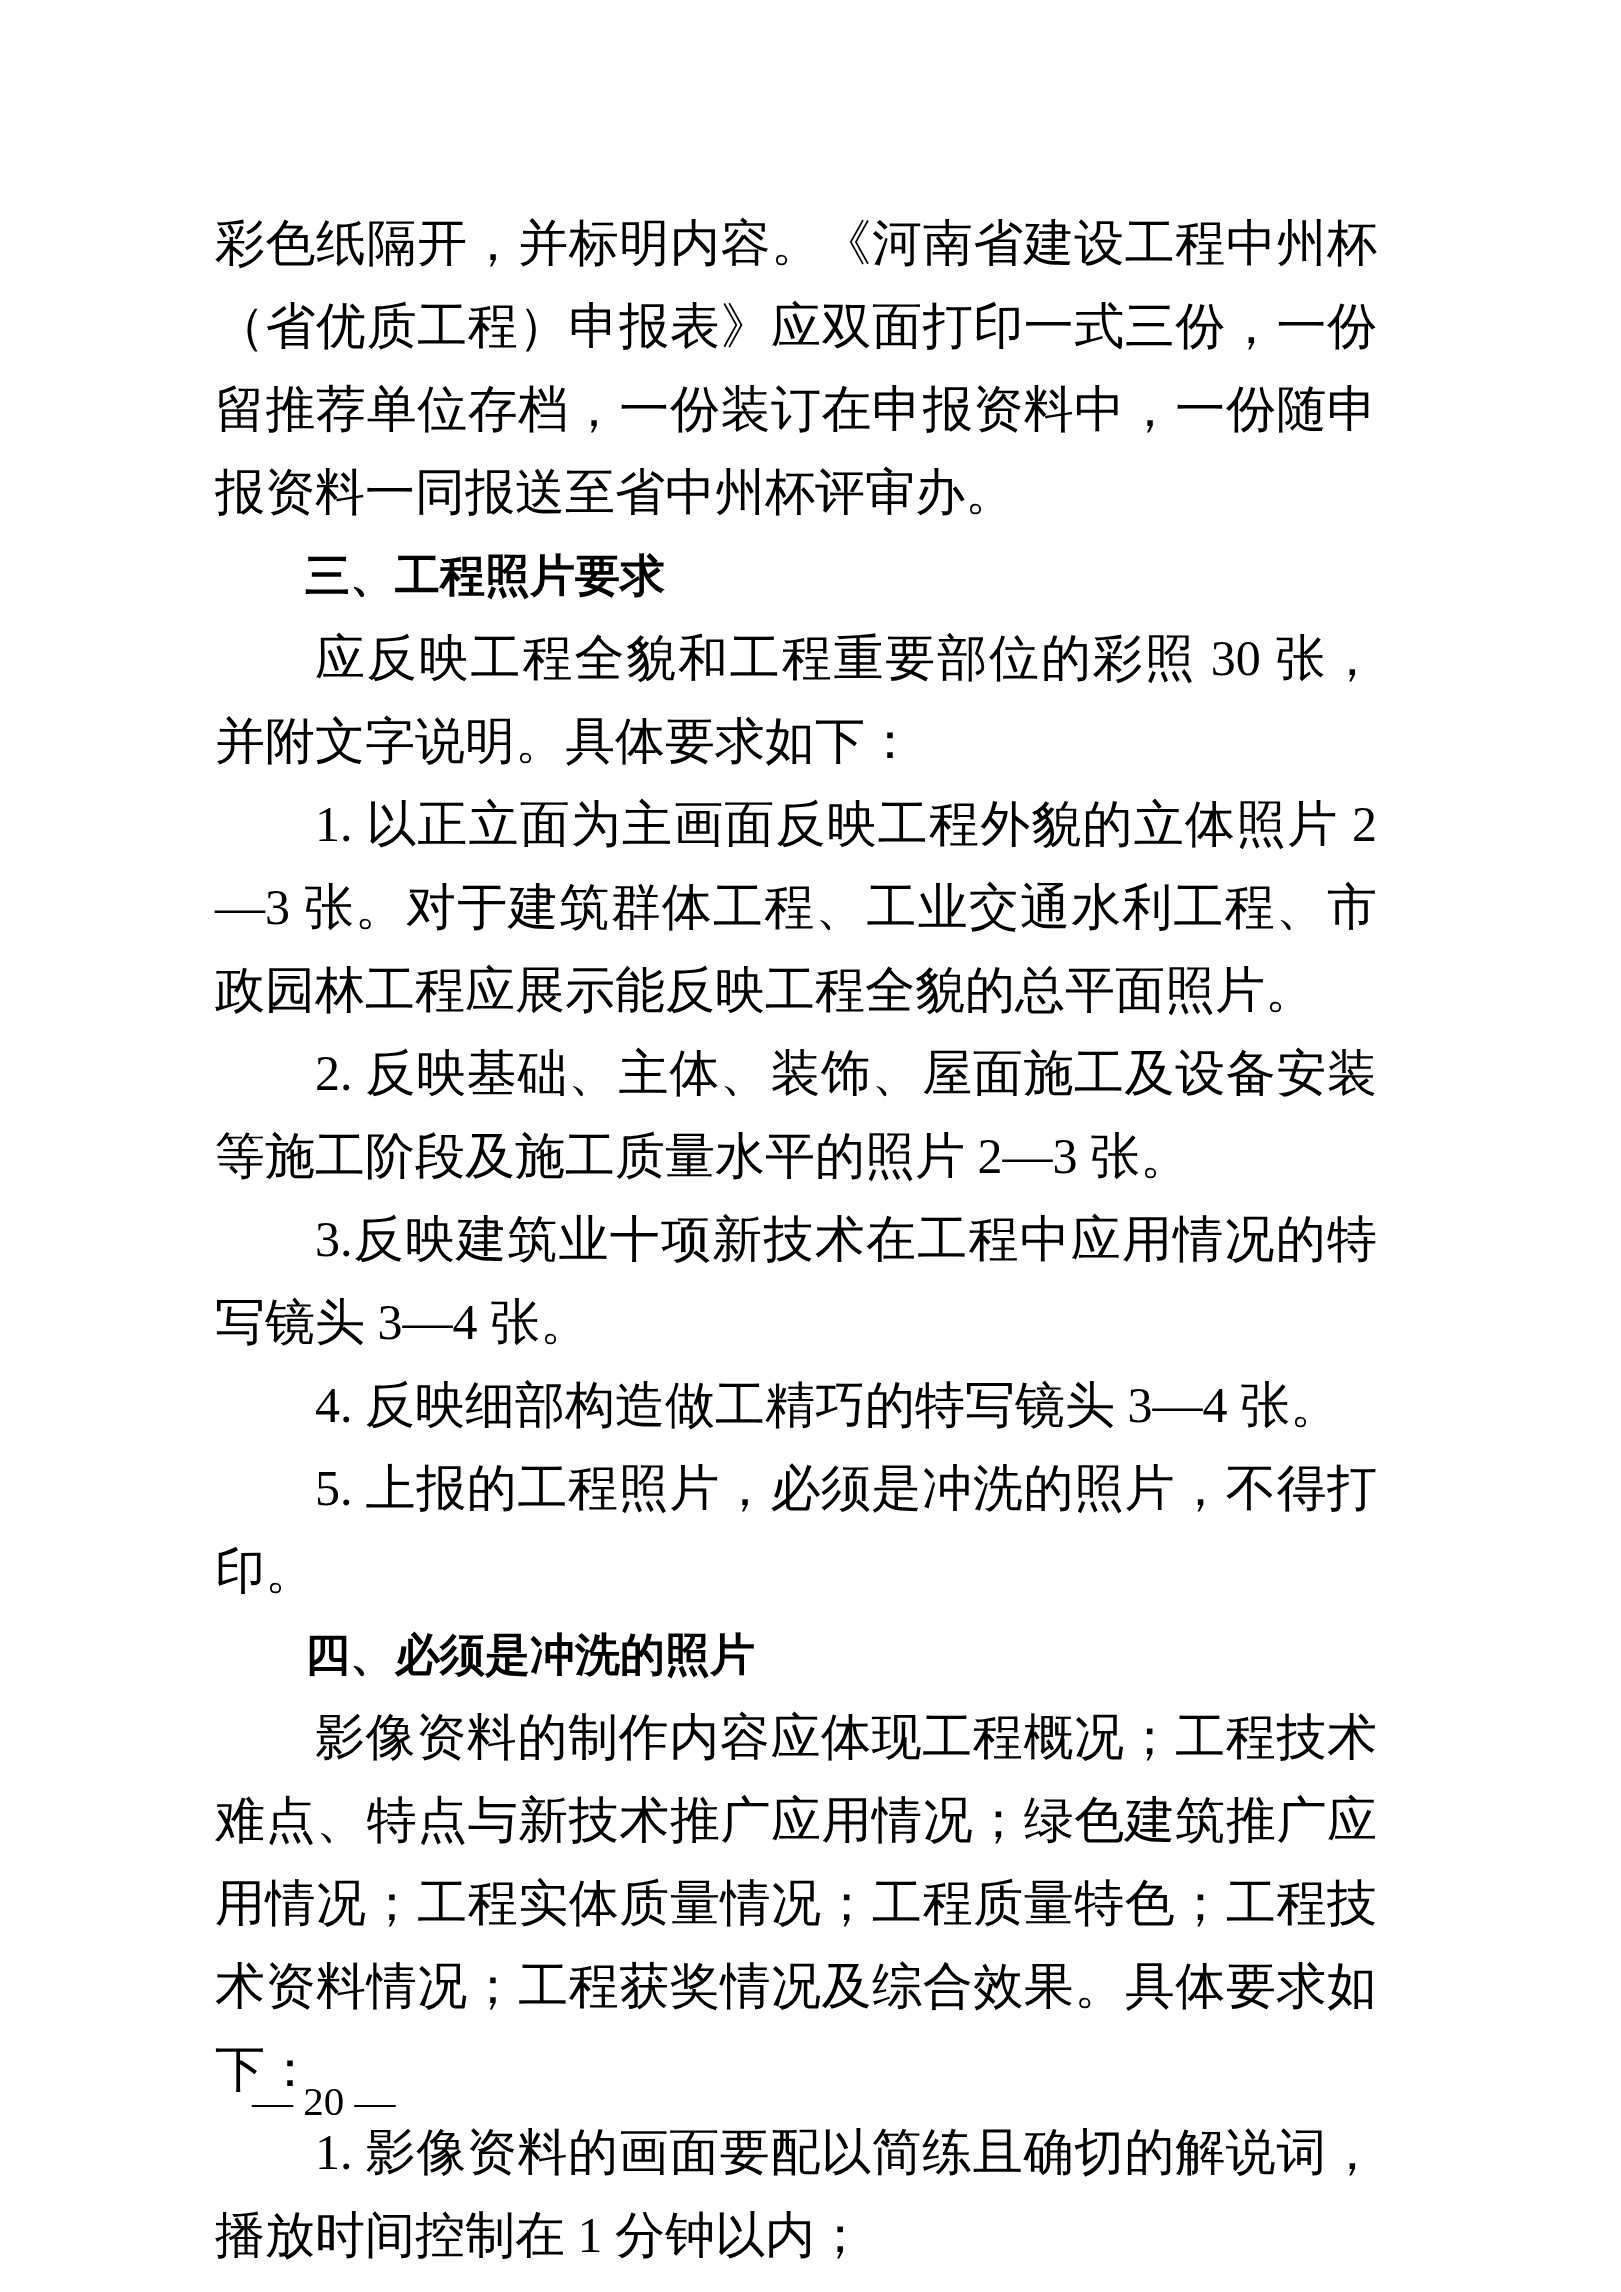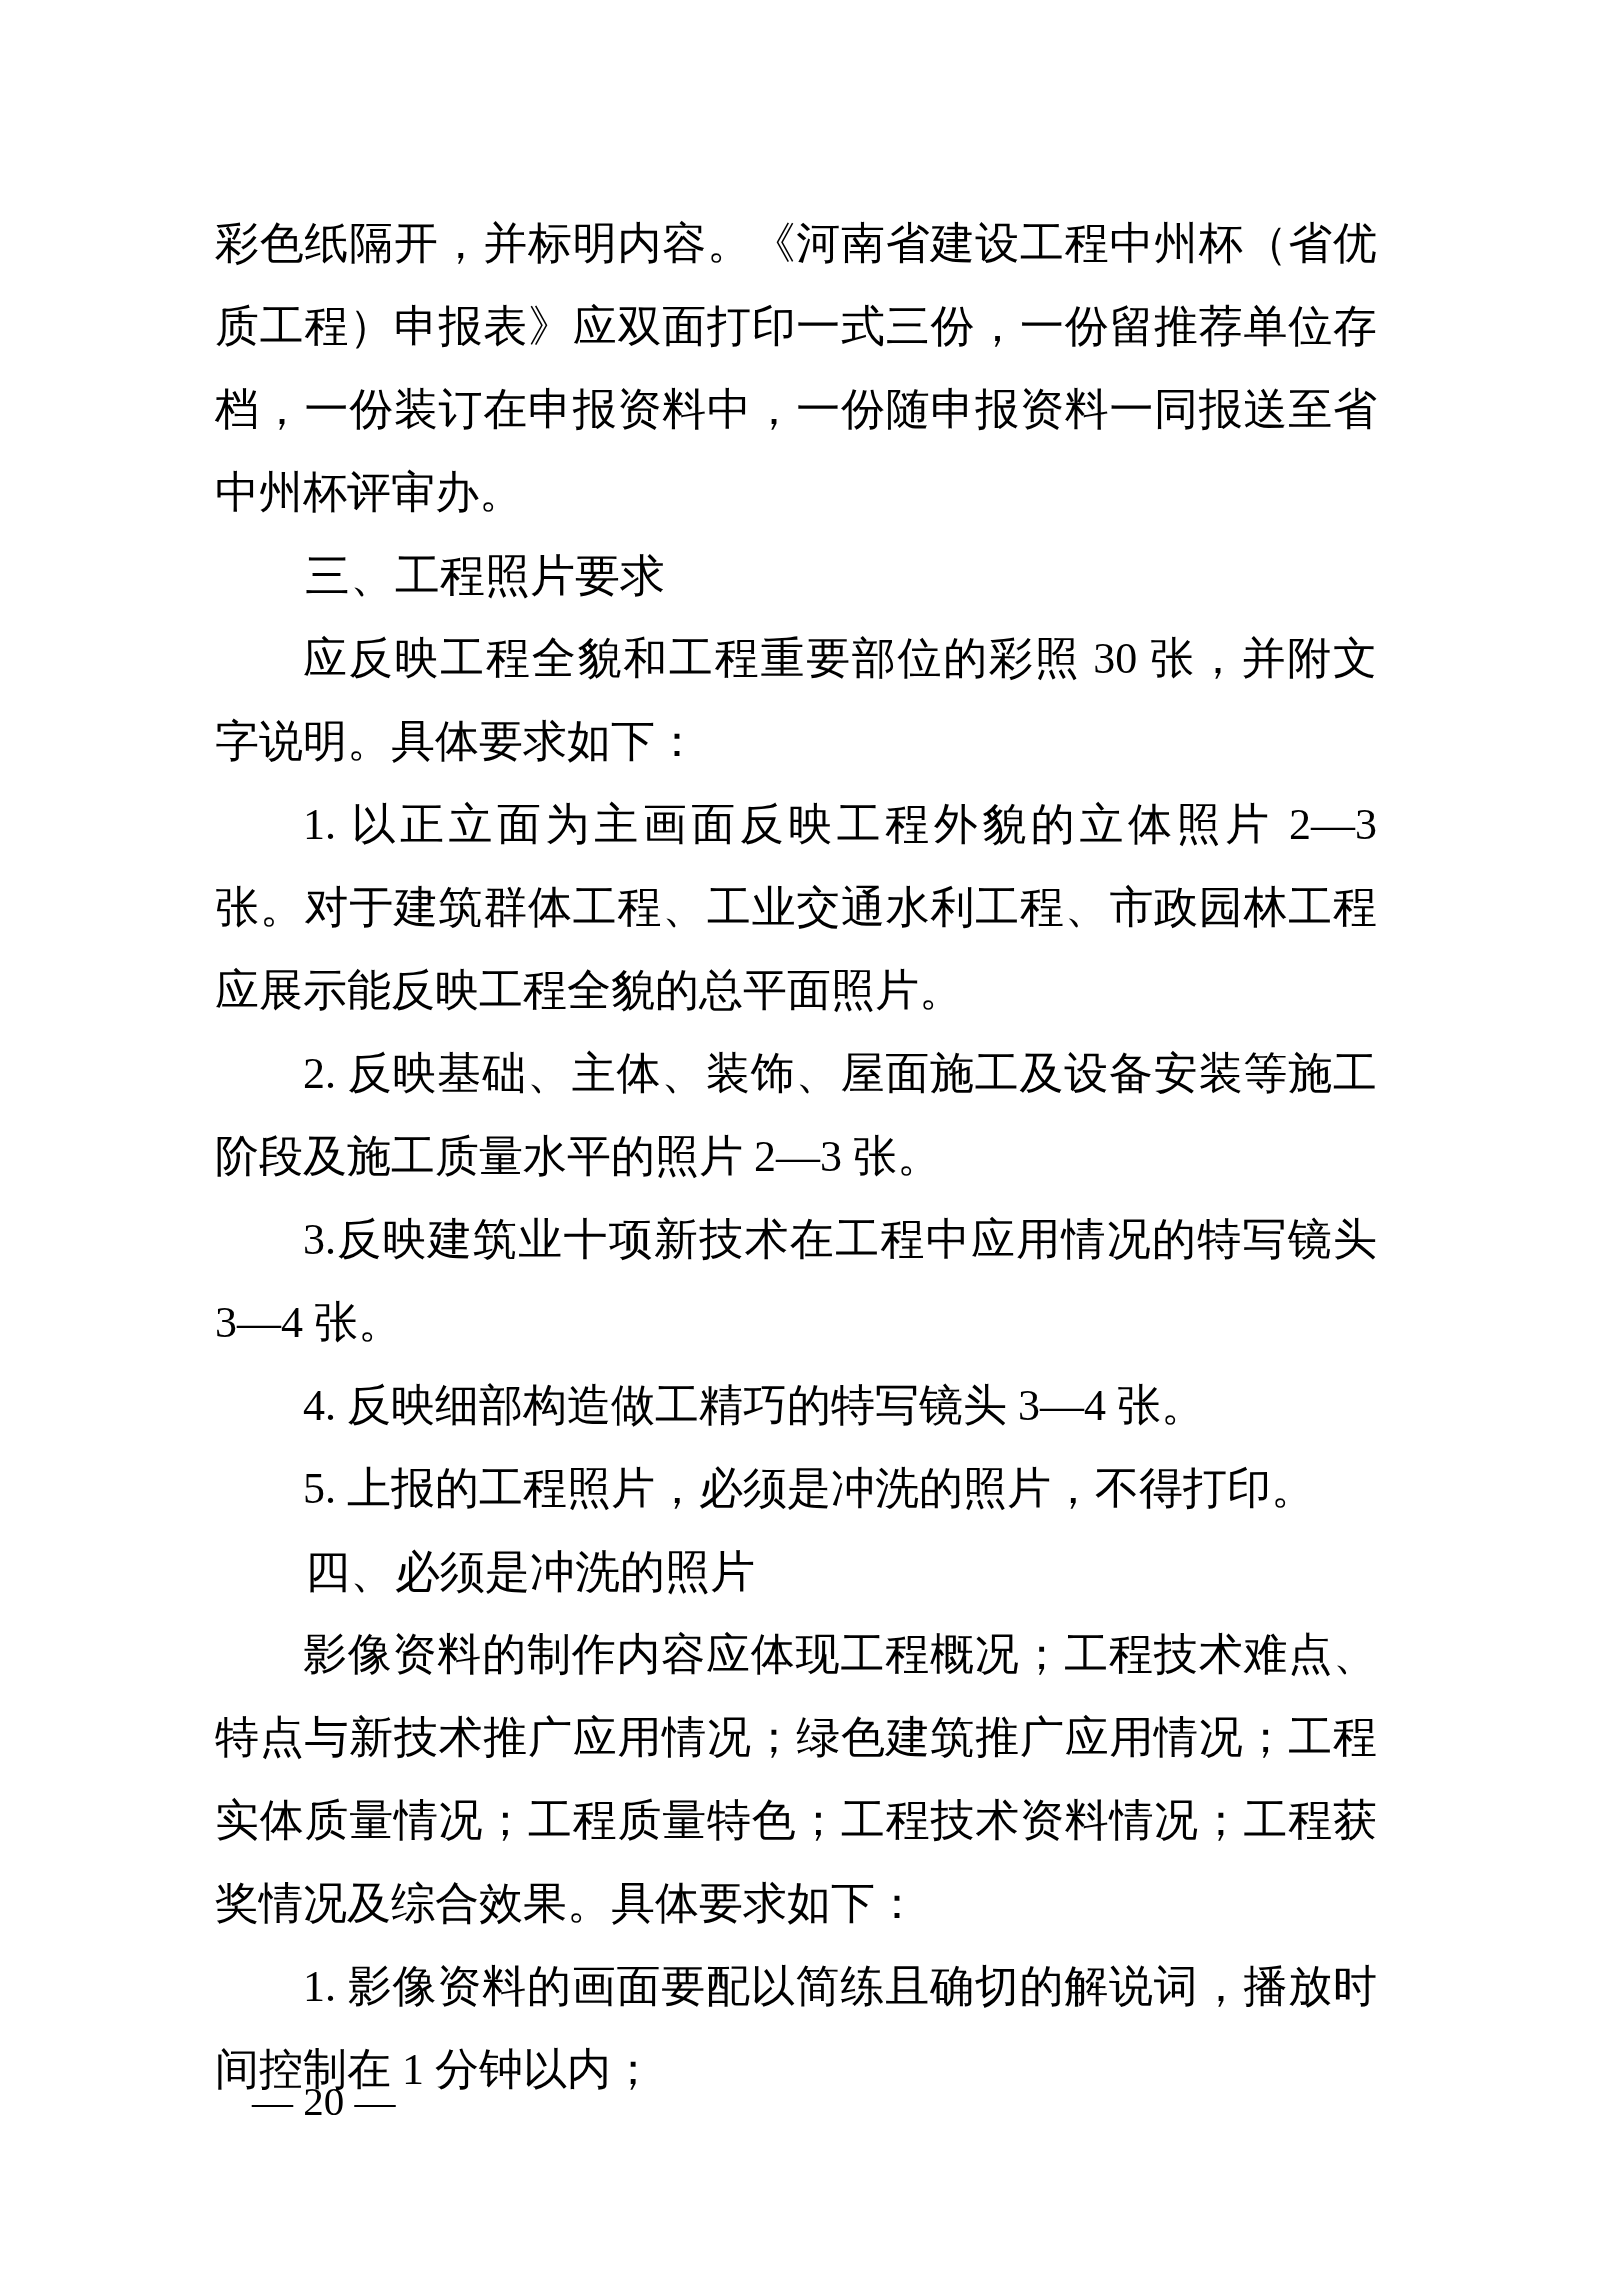--- a/index.html
+++ b/index.html
@@ -17,33 +17,33 @@
       overflow: hidden;
     }
     .content {
       position: absolute;
       left: 215px;
       top: 202px;
       width: 1162px;
     }
     .para {
       margin: 0;
-      font-size: 44px;
+      font-size: 50px;
       line-height: 83px;
       text-align: justify;
       text-indent: 2em;
       word-break: break-all;
     }
     .para.no-indent {
       text-indent: 0;
     }
     .heading {
       margin: 0;
       font-family: "Liberation Sans", "DejaVu Sans", sans-serif;
-      font-weight: normal;
+      font-weight: bold;
       font-size: 45px;
       line-height: 83px;
       text-indent: 2em;
     }
     .page-number {
       position: absolute;
       left: 252px;
       top: 2078px;
       font-size: 41px;
       line-height: 47px;

